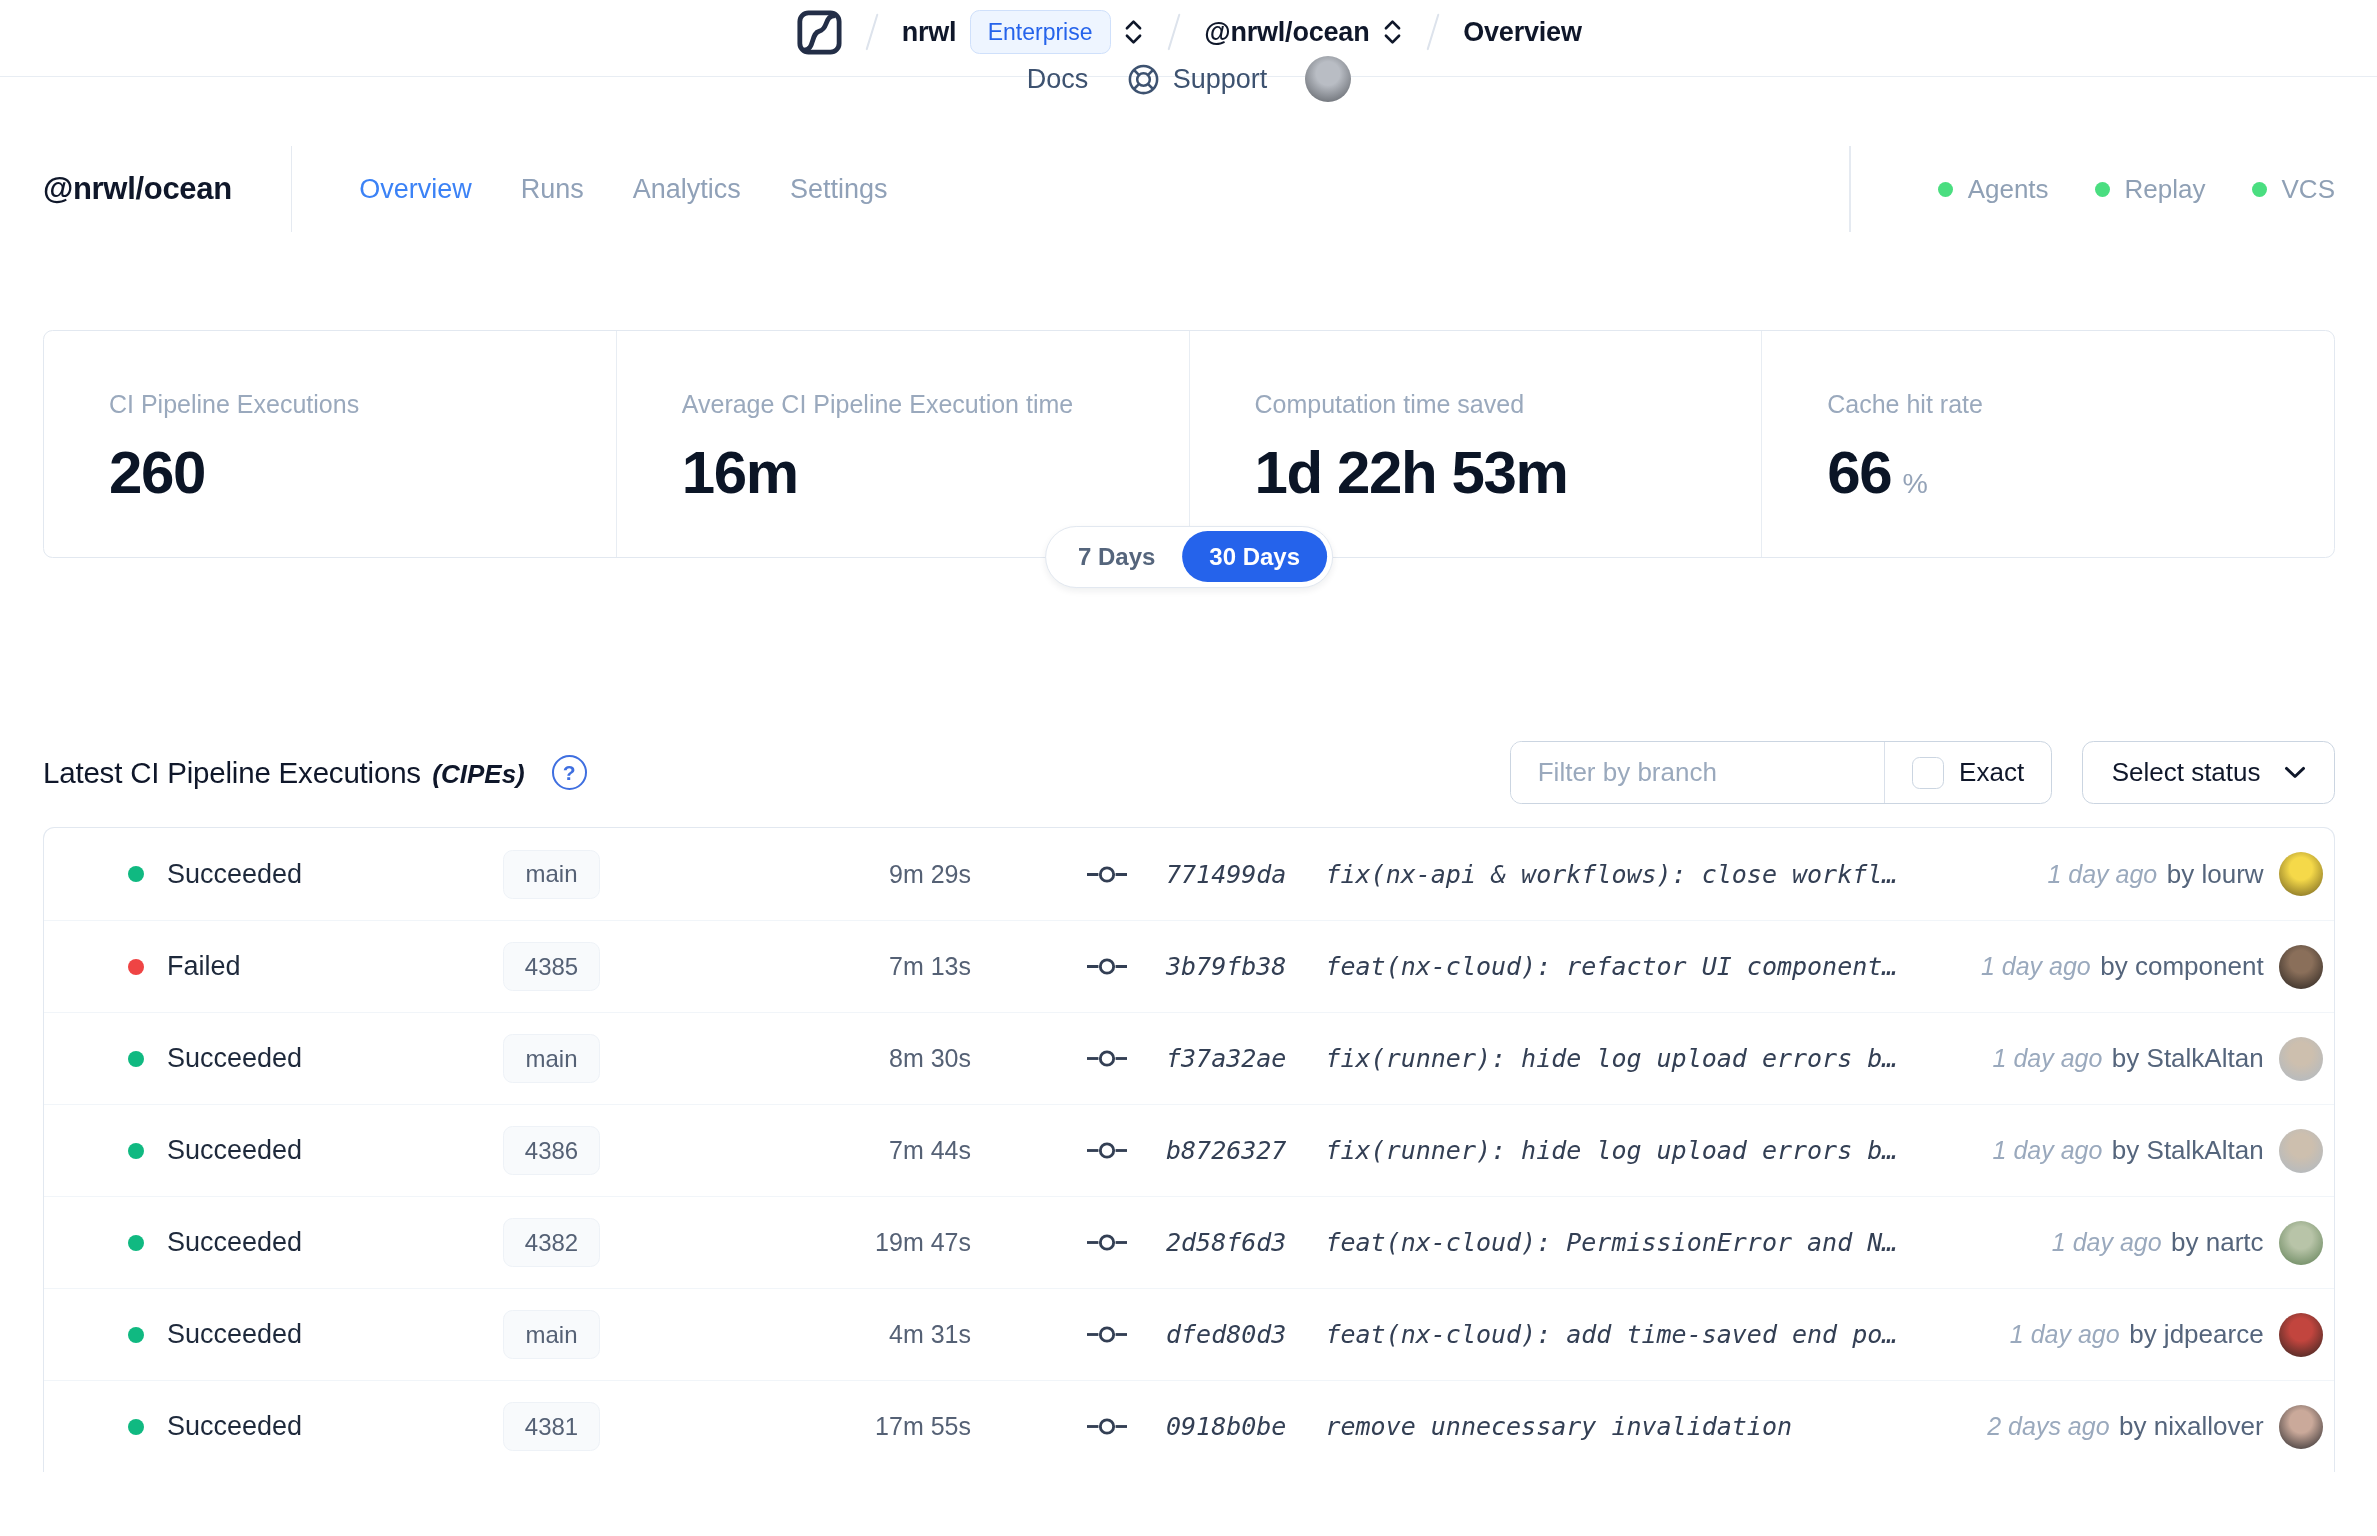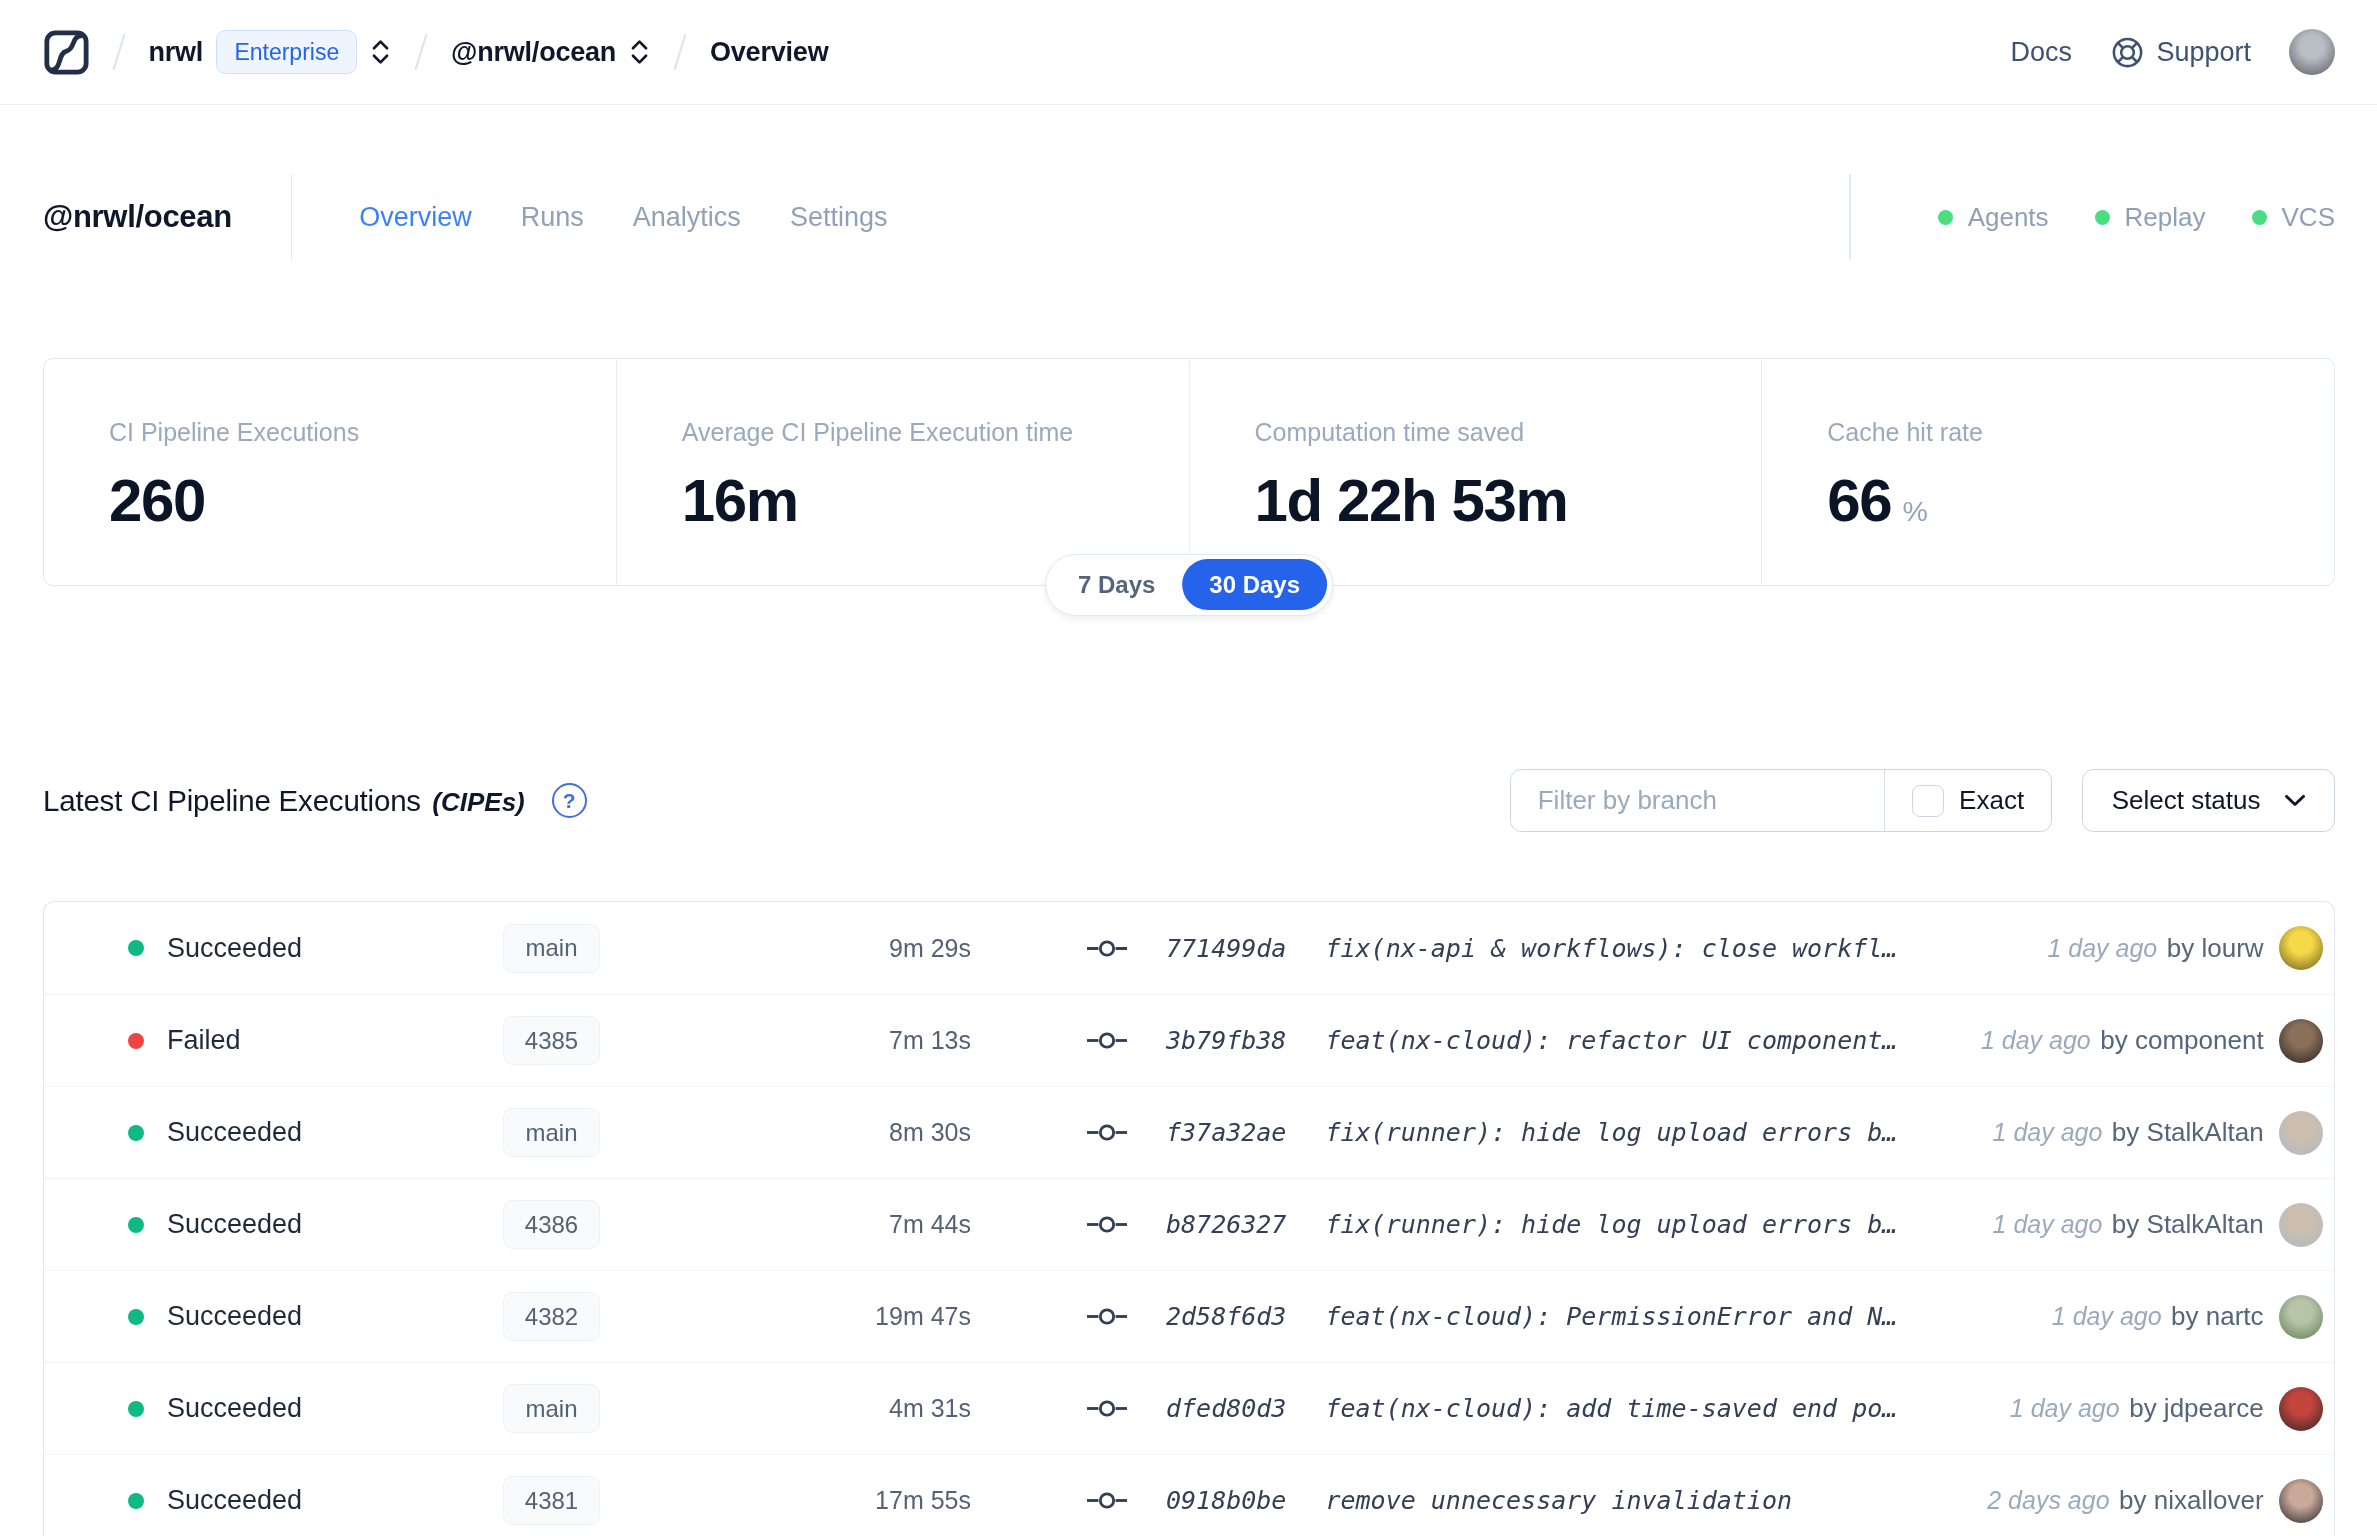--- a/index.html
+++ b/index.html
@@ -1,21 +1,21 @@
 <!DOCTYPE html>
 <html style="font-size:15px"><head>
 <meta charset="utf-8">
 <style>
   * { box-sizing: border-box; margin: 0; padding: 0; }
   html,body { width:2378px; height:1537px; overflow:hidden; background:#ffffff;
     font-family:"Liberation Sans", sans-serif; color:#0f172a; }
 
   
-  .navbar { height:105px; display:flex; align-items:center; justify-content:space-between;
-    padding:8px 43px; border-bottom:1.4px solid #e8edf3; }
+  .navbar { height:77px; display:flex; align-items:center; justify-content:space-between;
+    padding:8px 43px; border-bottom:1.4px solid #e8edf3;flex-direction:column; }
   .nav-left { display:flex; align-items:center; }
   .slash { width:2.4px; height:38px; background:#dde3ec; border-radius:1.9px;
     transform:rotate(17deg); margin:0 28.5px; }
   .crumb-strong { font-size:27px; font-weight:600; color:#0f172a; letter-spacing:-0.2px; }
   .badge-enterprise { margin-left:13.3px; font-size:23px; font-weight:500; color:#2563eb;
     background:#eef5ff; border:1.4px solid #cfe0fb; border-radius:9.5px; padding:7.6px 17px; }
   .updown { margin-left:11.4px; display:flex; align-items:center; }
   .nav-right { display:flex; align-items:center; gap:38px; }
   .nav-link { font-size:27px; font-weight:500; color:#3d5270; }
   .support { display:flex; align-items:center; gap:11.4px; }
@@ -68,21 +68,21 @@
   .filter-input::placeholder { color:#9aa9bd; }
   .filter-div { width:1.4px; background:#d9e0ea; }
   .exact-wrap { display:flex; align-items:center; gap:15px; padding:0 27px; }
   .checkbox { width:32px; height:32px; border:1.9px solid #cbd5e1; border-radius:7.6px; background:#fff; cursor:pointer; }
   .exact-label { font-size:26px; color:#0f172a; }
   .select-btn { display:flex; align-items:center; gap:23px; height:63px; padding:0 28.5px;
     border:1.4px solid #cbd5e1; border-radius:11.4px; background:#fff; cursor:pointer;
     font-size:26px; font-weight:500; color:#0f172a; font-family:"Liberation Sans", sans-serif; }
 
   
-  .cipe-table { margin:69px 43px 0; border:1.4px solid #e2e8f0; border-bottom:none;
+  .cipe-table { margin:23px 43px 0; border:1.4px solid #e2e8f0; border-bottom:none;
     border-radius:11.4px 11.4px 0 0; overflow:hidden; background:#fff; }
   .row { height:92px; display:flex; align-items:center; padding:0 11.4px 0 84px;
     border-top:1.9px solid #f1f5f9; cursor:pointer; }
   .row:first-child { border-top:none; }
   .col-status { display:flex; align-items:center; gap:23px; width:333px; }
   .dot { width:16px; height:16px; border-radius:50%; flex:none; }
   .status-text { font-size:27px; font-weight:500; color:#1e293b; }
   .col-branch { width:181px; display:flex; justify-content:center; }
   .branch-badge { background:#f8fafc; border:1.4px solid #eef2f7; border-radius:9.5px;
     padding:9.5px 21px; font-size:24px; color:#556175; }

